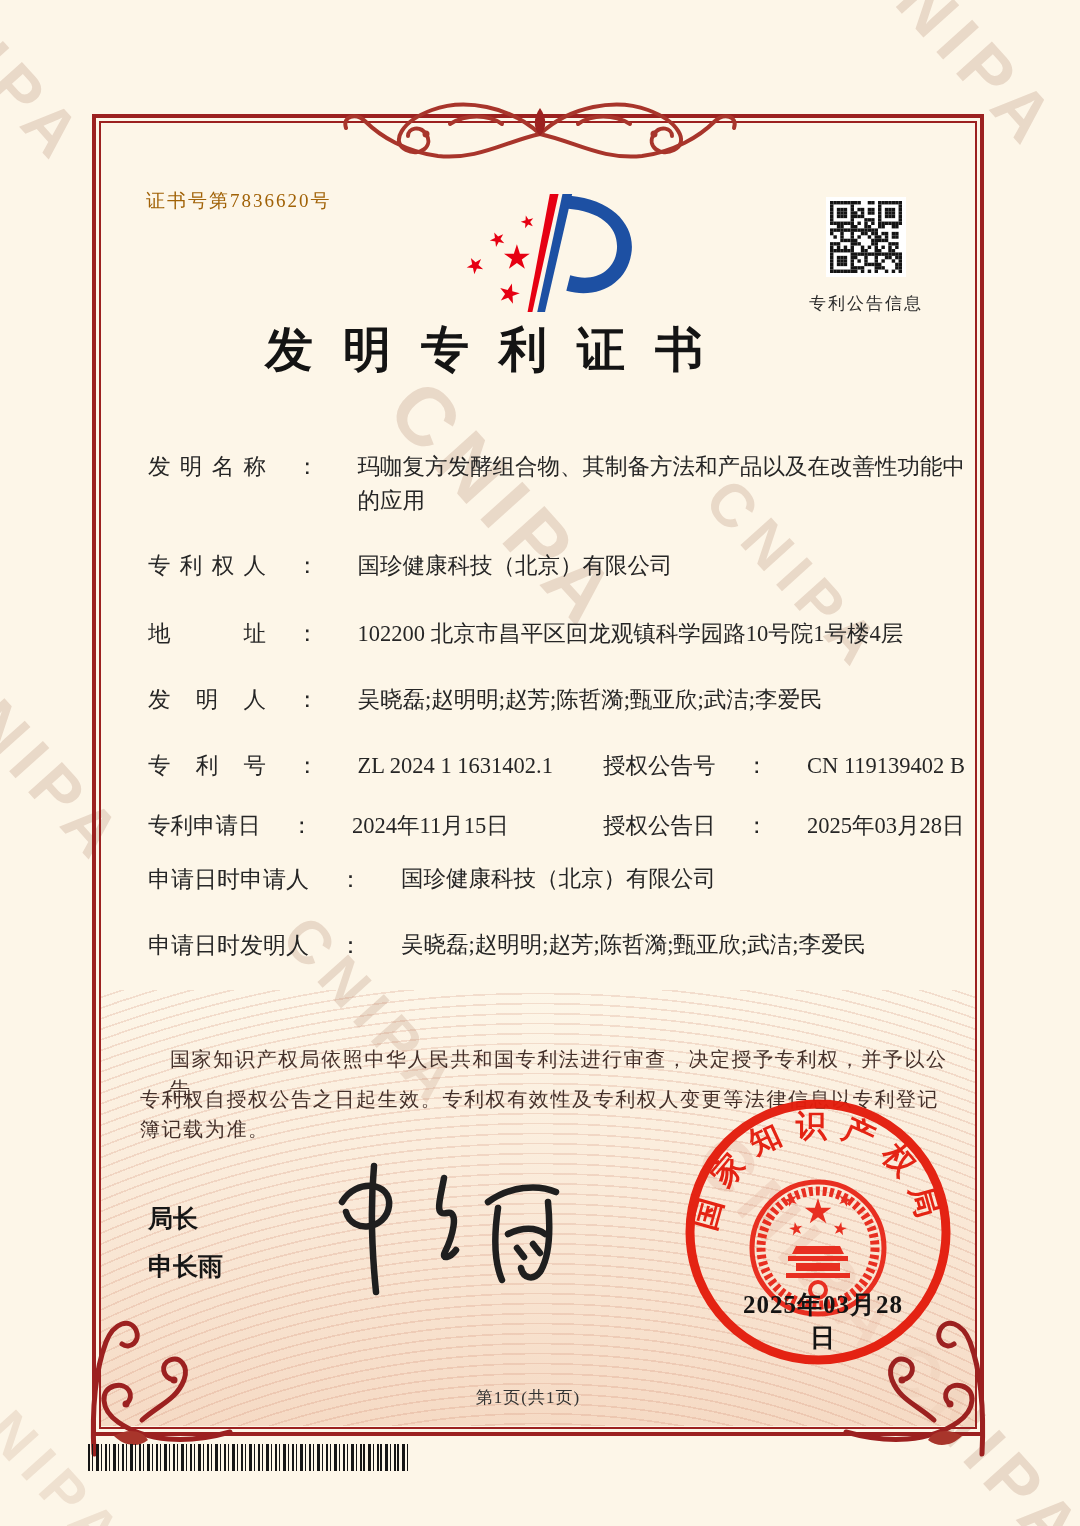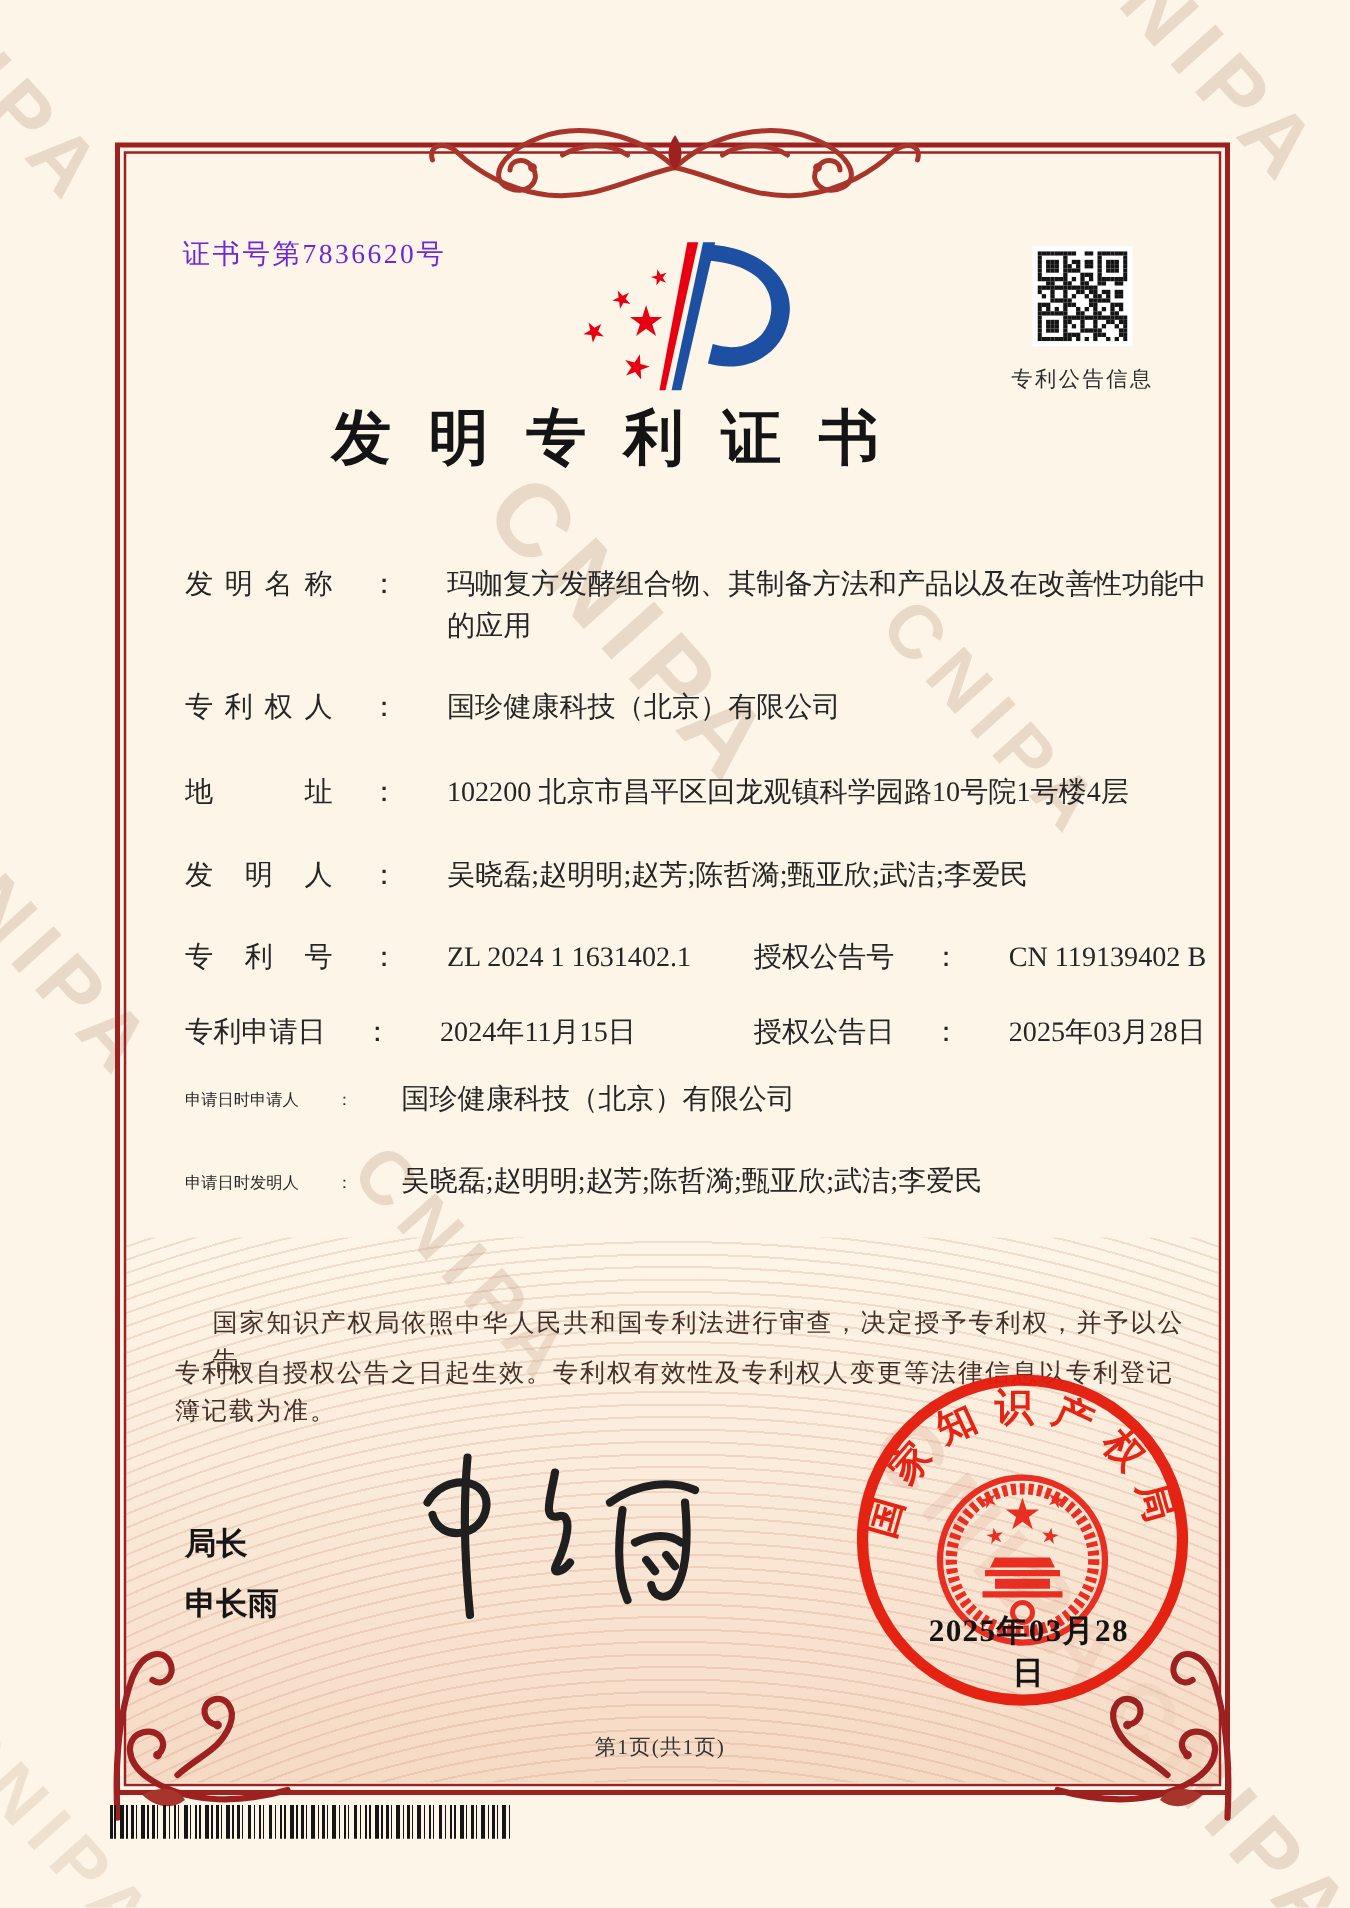--- a/index.html
+++ b/index.html
@@ -18,44 +18,44 @@
   .frame::after{content:"";position:absolute;inset:3px;border:2px solid #9c2120;}
 
   
   .waves{position:absolute;left:101px;top:990px;width:874px;height:436px;z-index:2;
     background:
       repeating-radial-gradient(circle at 50% 290%, rgba(201,122,96,.20) 0 1.6px, rgba(0,0,0,0) 1.6px 10px),
       linear-gradient(180deg, rgba(248,226,208,0) 0%, rgba(248,224,204,.45) 40%, rgba(244,213,190,.85) 100%);}
 
   .ornament{z-index:4;}
 
-  .certno{left:146px;top:188px;font-size:22px;color:#6d28d9;letter-spacing:2px;z-index:5;}
+  .certno{left:146px;top:188px;font-size:19px;color:#a16207;letter-spacing:2px;z-index:5;}
 
   .qrbox{left:826px;top:197px;width:80px;height:80px;background:#fff;z-index:5;
          display:flex;align-items:center;justify-content:center;}
   .qrlabel{left:800px;top:292px;width:132px;text-align:center;font-size:17px;
            letter-spacing:2px;color:#2c2c2c;z-index:5;}
 
   .title{left:0;top:318px;width:968px;text-align:center;font-size:48px;font-weight:bold;
          color:#141414;letter-spacing:30px;text-indent:30px;z-index:5;}
 
   .row{position:absolute;display:flex;align-items:flex-start;font-size:22.5px;
        color:#262626;z-index:5;line-height:34px;gap:30px;}
   .jlab{display:inline-block;width:118px;text-align:justify;text-align-last:justify;
         text-justify:inter-character;}
-  .slab{font-size:13px;line-height:36px;}
+  .slab{font-size:23px;line-height:36px;}
   .colon{margin-right:9px;}
   .val{white-space:nowrap;}
   .wrapval{white-space:normal;width:618px;}
 
   .statement{position:absolute;left:140px;width:802px;color:#44302a;font-size:20px;
              letter-spacing:1.6px;z-index:5;line-height:30px;}
 
   .director{position:absolute;left:148px;font-family:"Liberation Sans","DejaVu Sans",sans-serif;
-            font-weight:bold;font-size:25px;color:#161616;z-index:6;margin-top:16px;}
+            font-weight:bold;font-size:25px;color:#161616;z-index:6;}
 
   .sig{left:312px;top:1150px;z-index:6;}
   .seal{left:682px;top:1096px;z-index:5;opacity:.96;}
   .sealdate{left:735px;top:1288px;width:176px;text-align:center;font-size:25px;
             color:#141414;letter-spacing:1px;z-index:7;font-weight:bold;}
 
   .pageno{left:92px;top:1386px;width:872px;text-align:center;font-size:17px;
           color:#333;letter-spacing:1px;z-index:5;}
 
   .barcode{left:88px;top:1444px;width:322px;height:27px;z-index:5;

